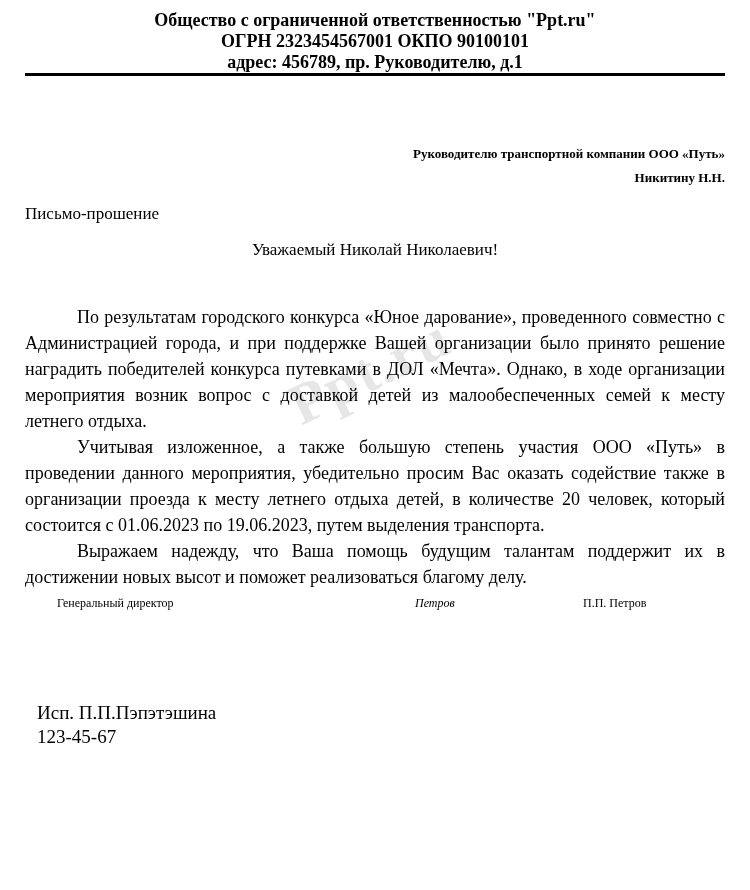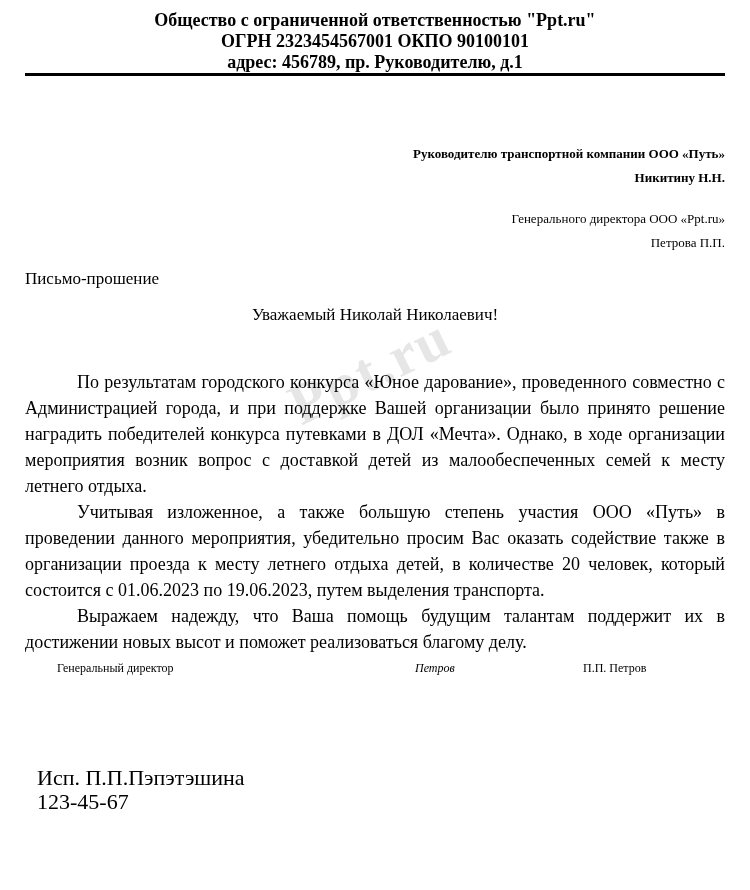--- a/index.html
+++ b/index.html
@@ -71,21 +71,21 @@
     position: relative;
     height: 26px;
     font-size: 12px;
     line-height: 26px;
   }
   .sig-position  { position: absolute; left: 57px; }
   .sig-handwritten { position: absolute; left: 415px; font-style: italic; }
   .sig-name      { position: absolute; left: 583px; }
   .executor-block {
     margin: 85px 0 0 37px;
-    font-size: 22px;
+    font-size: 19px;
     line-height: 24px;
   }
 </style>
 </head>
 <body>
 
 <div class="page">
 
   <div class="watermark">Ppt.ru</div>
 
@@ -95,24 +95,20 @@
       <div>Общество с ограниченной ответственностью "Ppt.ru"</div>
       <div>ОГРН 2323454567001 ОКПО 90100101</div>
       <div>адрес: 456789, пр. Руководителю, д.1</div>
     </header>
 
     <div class="rule"></div>
 
     <section class="recipient-block">
       <div class="bold">Руководителю транспортной компании ООО «Путь»</div>
       <div class="bold">Никитину Н.Н.</div>
-      <div class="sender-block">
-        <div>Генерального директора ООО «Ppt.ru»</div>
-        <div>Петрова П.П.</div>
-      </div>
     </section>
 
     <div class="doc-type">Письмо-прошение</div>
 
     <div class="salutation">Уважаемый Николай Николаевич!</div>
 
     <section class="body-text">
       <p>По результатам городского конкурса «Юное дарование», проведенного совместно с Администрацией города, и при поддержке Вашей организации было принято решение наградить победителей конкурса путевками в ДОЛ «Мечта». Однако, в ходе организации мероприятия возник вопрос с доставкой детей из малообеспеченных семей к месту летнего отдыха.</p>
       <p>Учитывая изложенное, а также большую степень участия ООО «Путь» в проведении данного мероприятия, убедительно просим Вас оказать содействие также в организации проезда к месту летнего отдыха детей, в количестве 20 человек, который состоится с 01.06.2023 по 19.06.2023, путем выделения транспорта.</p>
       <p>Выражаем надежду, что Ваша помощь будущим талантам поддержит их в достижении новых высот и поможет реализоваться благому делу.</p>

